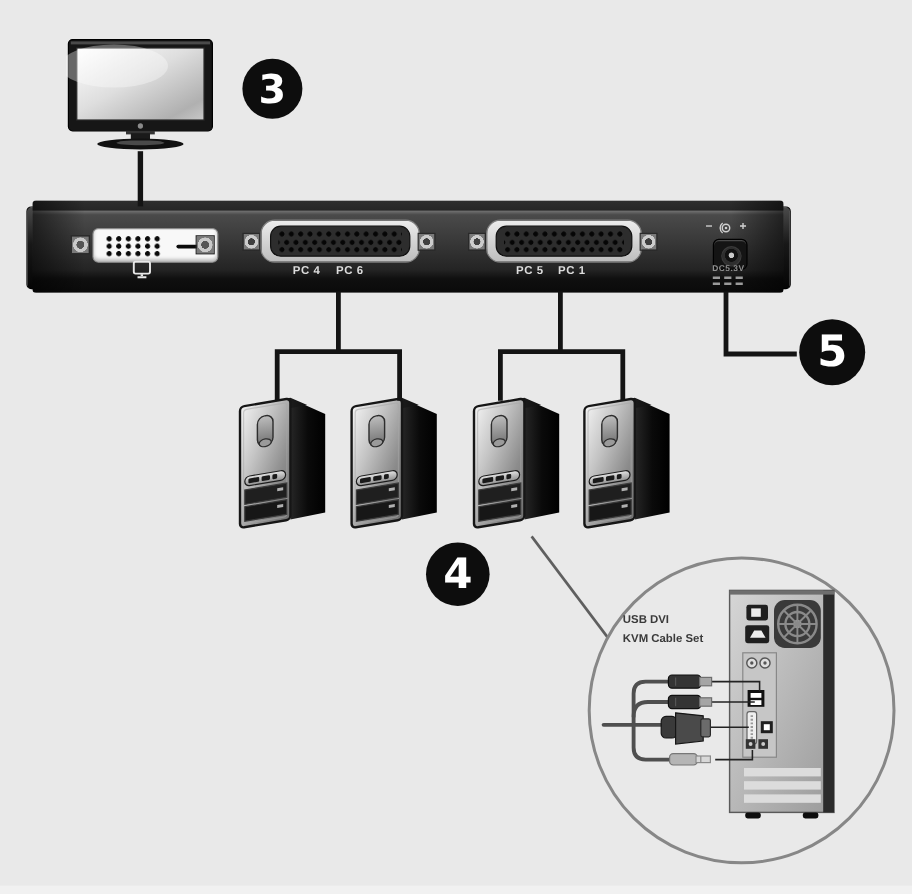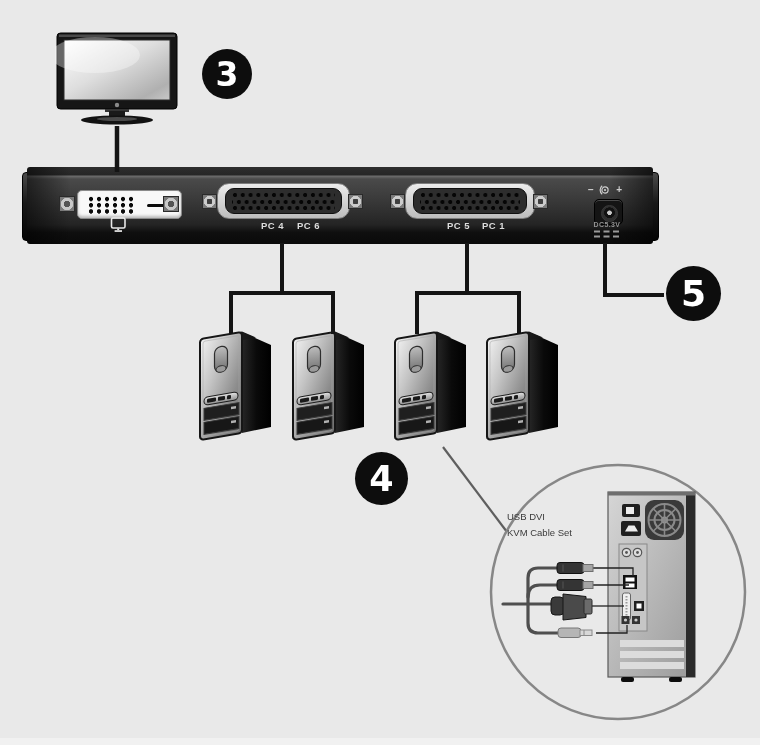--- a/index.html
+++ b/index.html
@@ -48,29 +48,29 @@
   .prow.r1{top:3px;}
   .prow.r2{top:9.5px;background-position-x:3.9px;}
   .prow.r3{top:16px;}
   
   #dc-jack{left:567px;top:32px;width:27px;height:24px;background:#141414;border:1px solid #000;
     border-radius:5px;box-shadow:inset 0 1px 0 #4a4a4a;}
   #jack-ring{position:absolute;left:6px;top:4.5px;width:15px;height:15px;border-radius:50%;
     border:1px solid #3a3a3a;
     background:radial-gradient(circle at 50% 45%,#c9c9c9 0 2px,#111 2.6px 5.2px,#2e2e2e 5.6px);}
   
-  .pclabel{position:absolute;top:220px;width:40px;text-align:right;
+  .pclabel{position:absolute;top:220px;width:40px;text-align:left;
     font-size:9.5px;font-weight:600;letter-spacing:.5px;color:#dcdcdc;}
   #dc-label{position:absolute;left:585px;top:221px;width:44px;text-align:center;
     font-size:7px;font-weight:600;letter-spacing:.4px;color:#929292;}
   .polarity{position:absolute;left:588px;top:184px;width:34px;height:12px;display:flex;
     align-items:center;justify-content:space-between;color:#cfcfcf;
     font-size:10px;font-weight:700;line-height:10px;}
   
-  .caption{position:absolute;left:507px;width:110px;font-size:9.5px;font-weight:400;color:#3a3a3a;}
+  .caption{position:absolute;left:519px;width:110px;font-size:9.5px;font-weight:700;color:#3a3a3a;}
   #caption1{top:511px;} #caption2{top:527px;}
   
   #console-icon{left:82px;top:50px;width:20px;height:16px;}
   
   #bottom-strip{left:0;top:738px;width:760px;height:7px;background:#f1f1f1;}
 </style>
 </head>
 <body>
 
 <div id="stage">

